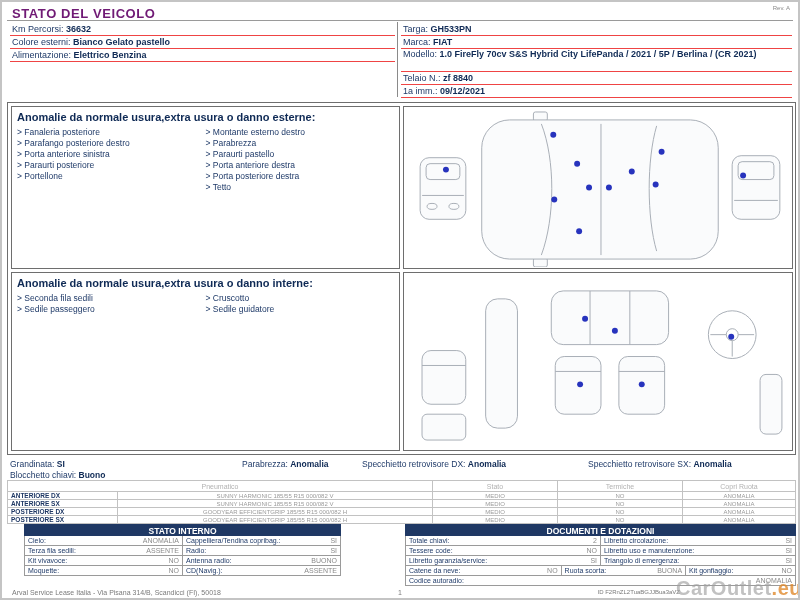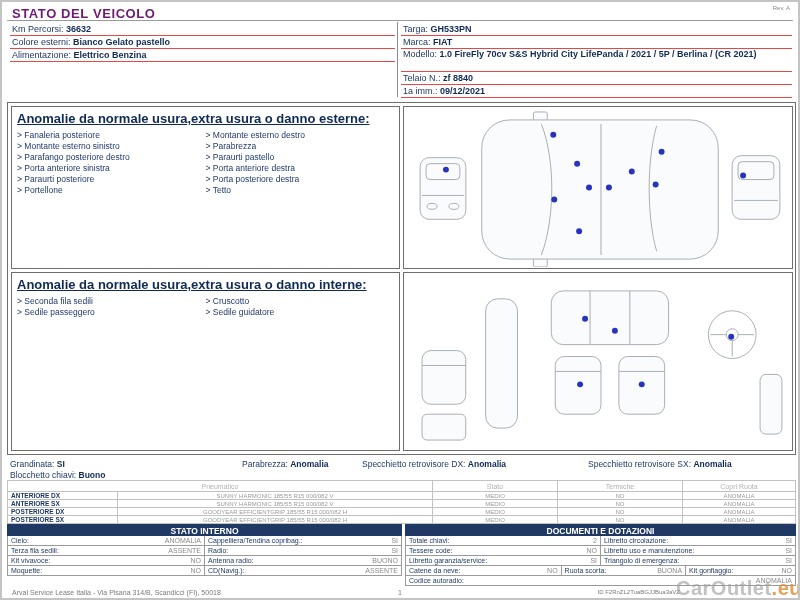--- a/index.html
+++ b/index.html
@@ -20,21 +20,21 @@
   .field.h2 { line-height:11px; min-height:23px; }
   .field b { color:#0f2a55; }
 
   .outer-box { position:absolute; left:5px; top:100px; width:789px; height:353px;
                border:1px solid #6e6e6e; }
   .lbox { position:absolute; border:1px solid #6e6e6e; background:#fff; padding:4px 5px; }
   .box-ext-list { left:3px; top:3px;   width:389px; height:163px; }
   .box-int-list { left:3px; top:169px; width:389px; height:179px; }
   .box-ext-diag { left:395px; top:3px;   width:390px; height:163px; padding:1px; }
   .box-int-diag { left:395px; top:169px; width:390px; height:179px; padding:2px; }
-  .box-title { font-size:13px; font-weight:bold; color:#0f2a55; margin-bottom:4px;text-decoration:underline; }
+  .box-title { font-size:11px; font-weight:bold; color:#0f2a55; margin-bottom:4px; }
   .cols { display:flex; }
   .col { width:50%; }
   .item { font-size:8.5px; color:#1f3a68; line-height:11px; white-space:nowrap; }
   .item::before { content:"> "; }
 
   .diag { display:block; }
 
   .sum { position:absolute; left:8px; right:8px; font-size:8.5px; color:#1f3a68; height:10px; }
   .sum b { color:#0f2a55; }
   .sum-l1 { top:457px; } .sum-l2 { top:468px; }
@@ -42,21 +42,21 @@
 
   table.tyres { position:absolute; left:5px; top:478px; width:789px;
                 border-collapse:collapse; table-layout:fixed; }
   .tyres td { border:1px solid #c2c2c2; height:8px; padding:0 3px; overflow:hidden;
               white-space:nowrap; }
   .tyres tr.thead td { color:#b2b2b2; font-size:7px; text-align:center; height:11px; }
   .tyres td.pos  { font-size:6.5px; font-weight:bold; color:#1f3864; }
   .tyres td.desc, .tyres td.val { font-size:6px; color:#9a9a9a; text-align:center; }
 
   .bt { position:absolute; top:522px; }
-  .bt-left  { left:5px;  width:395px; }
+  .bt-left  { left:22px;  width:317px; }
   .bt-right { left:403px; width:391px; }
   .bt-header { background:#1f3864; color:#fff; font-weight:bold; text-align:center;
                font-size:8.5px; height:12px; line-height:12px; border:1px solid #1f3864; }
   .bt-row { display:flex; border:1px solid #9a9a9a; border-top:none; height:10px; }
   .bt-cell { flex:1; display:flex; justify-content:space-between; align-items:center;
              padding:0 3px; border-right:1px solid #9a9a9a; overflow:hidden; white-space:nowrap; }
   .bt-cell:last-child { border-right:none; }
   .bt-cell.w40 { flex:0 0 40%; } .bt-cell.w32 { flex:0 0 32%; } .bt-cell.w28 { flex:1; }
   .bt-label { font-size:7px; color:#1f3a68; }
   .bt-value { font-size:7px; color:#8a8a8a; }
@@ -96,21 +96,20 @@
     <div class="field"><span>1a imm.:</span> <b>09/12/2021</b></div>
   </div>
 
   <div class="outer-box">
 
     <div class="lbox box-ext-list">
       <div class="box-title">Anomalie da normale usura,extra usura o danno esterne:</div>
       <div class="cols">
         <div class="col">
           <div class="item">Fanaleria posteriore</div>
-          <div class="item">Montante esterno sinistro</div>
           <div class="item">Parafango posteriore destro</div>
           <div class="item">Porta anteriore sinistra</div>
           <div class="item">Paraurti posteriore</div>
           <div class="item">Portellone</div>
         </div>
         <div class="col">
           <div class="item">Montante esterno destro</div>
           <div class="item">Parabrezza</div>
           <div class="item">Paraurti pastello</div>
           <div class="item">Porta anteriore destra</div>

